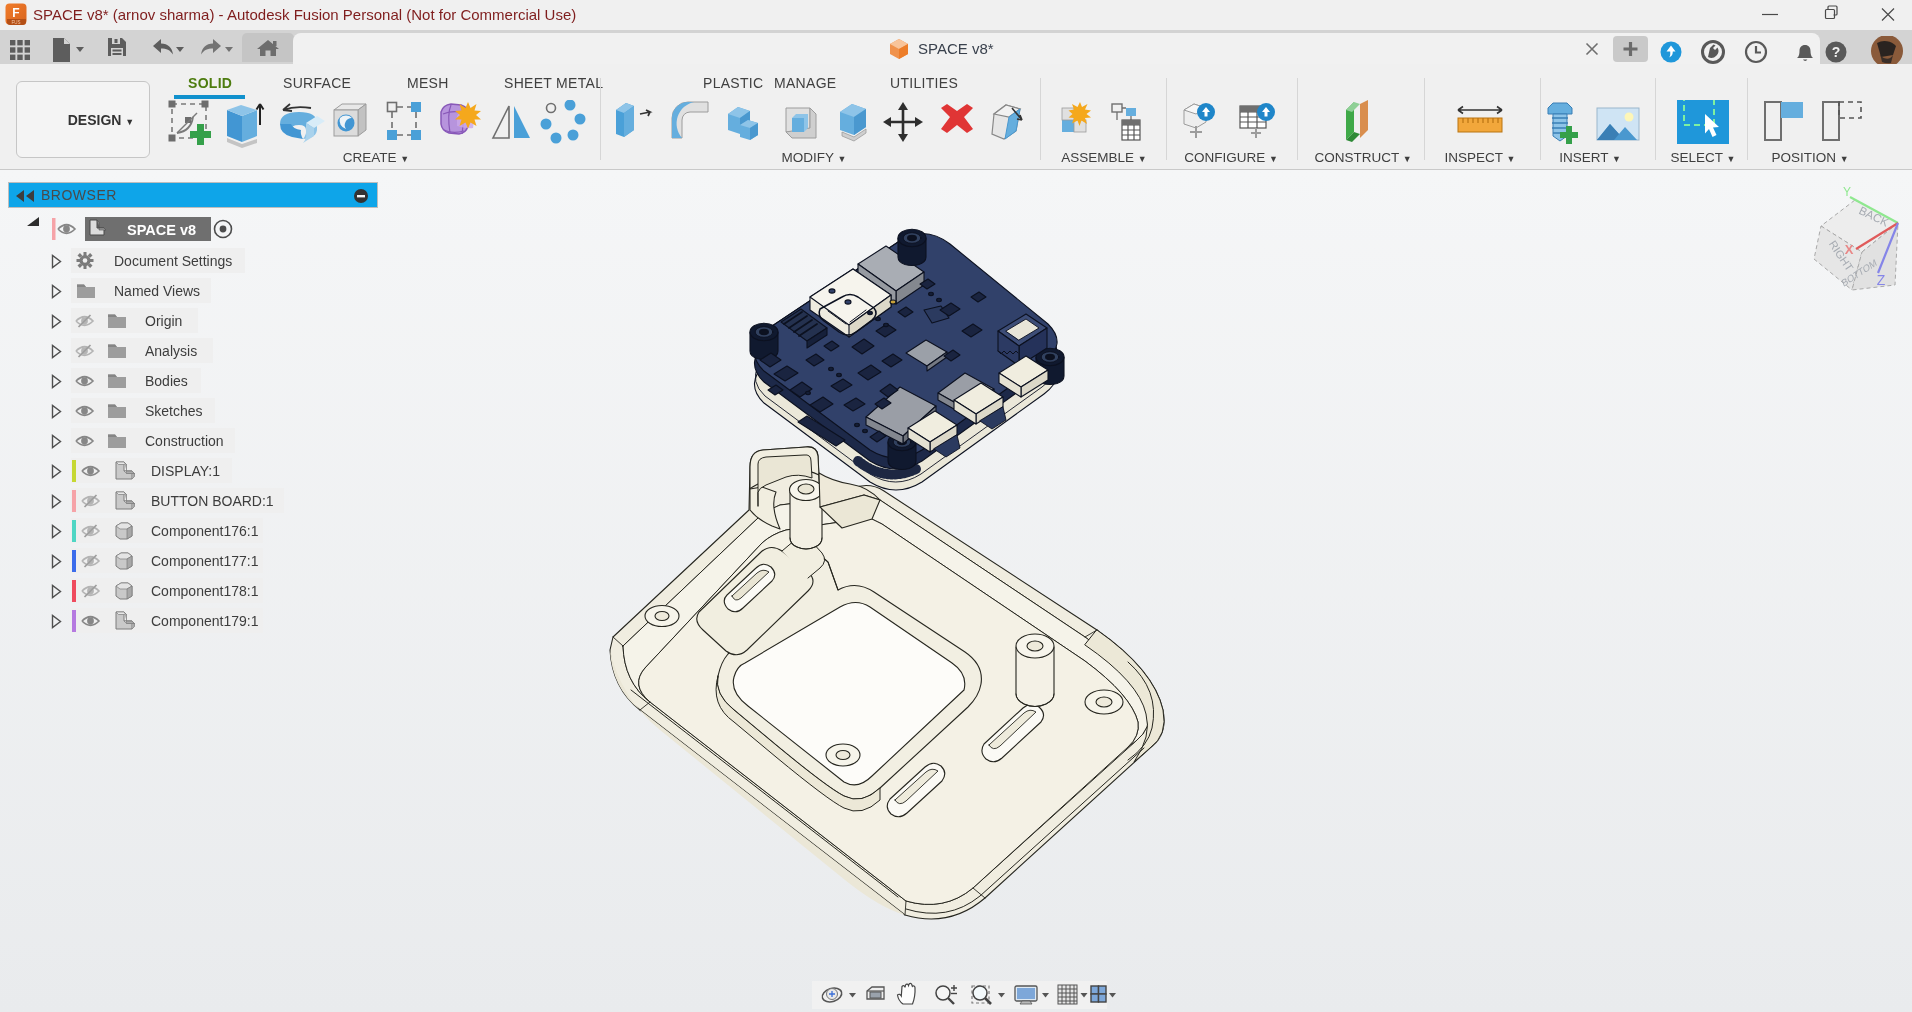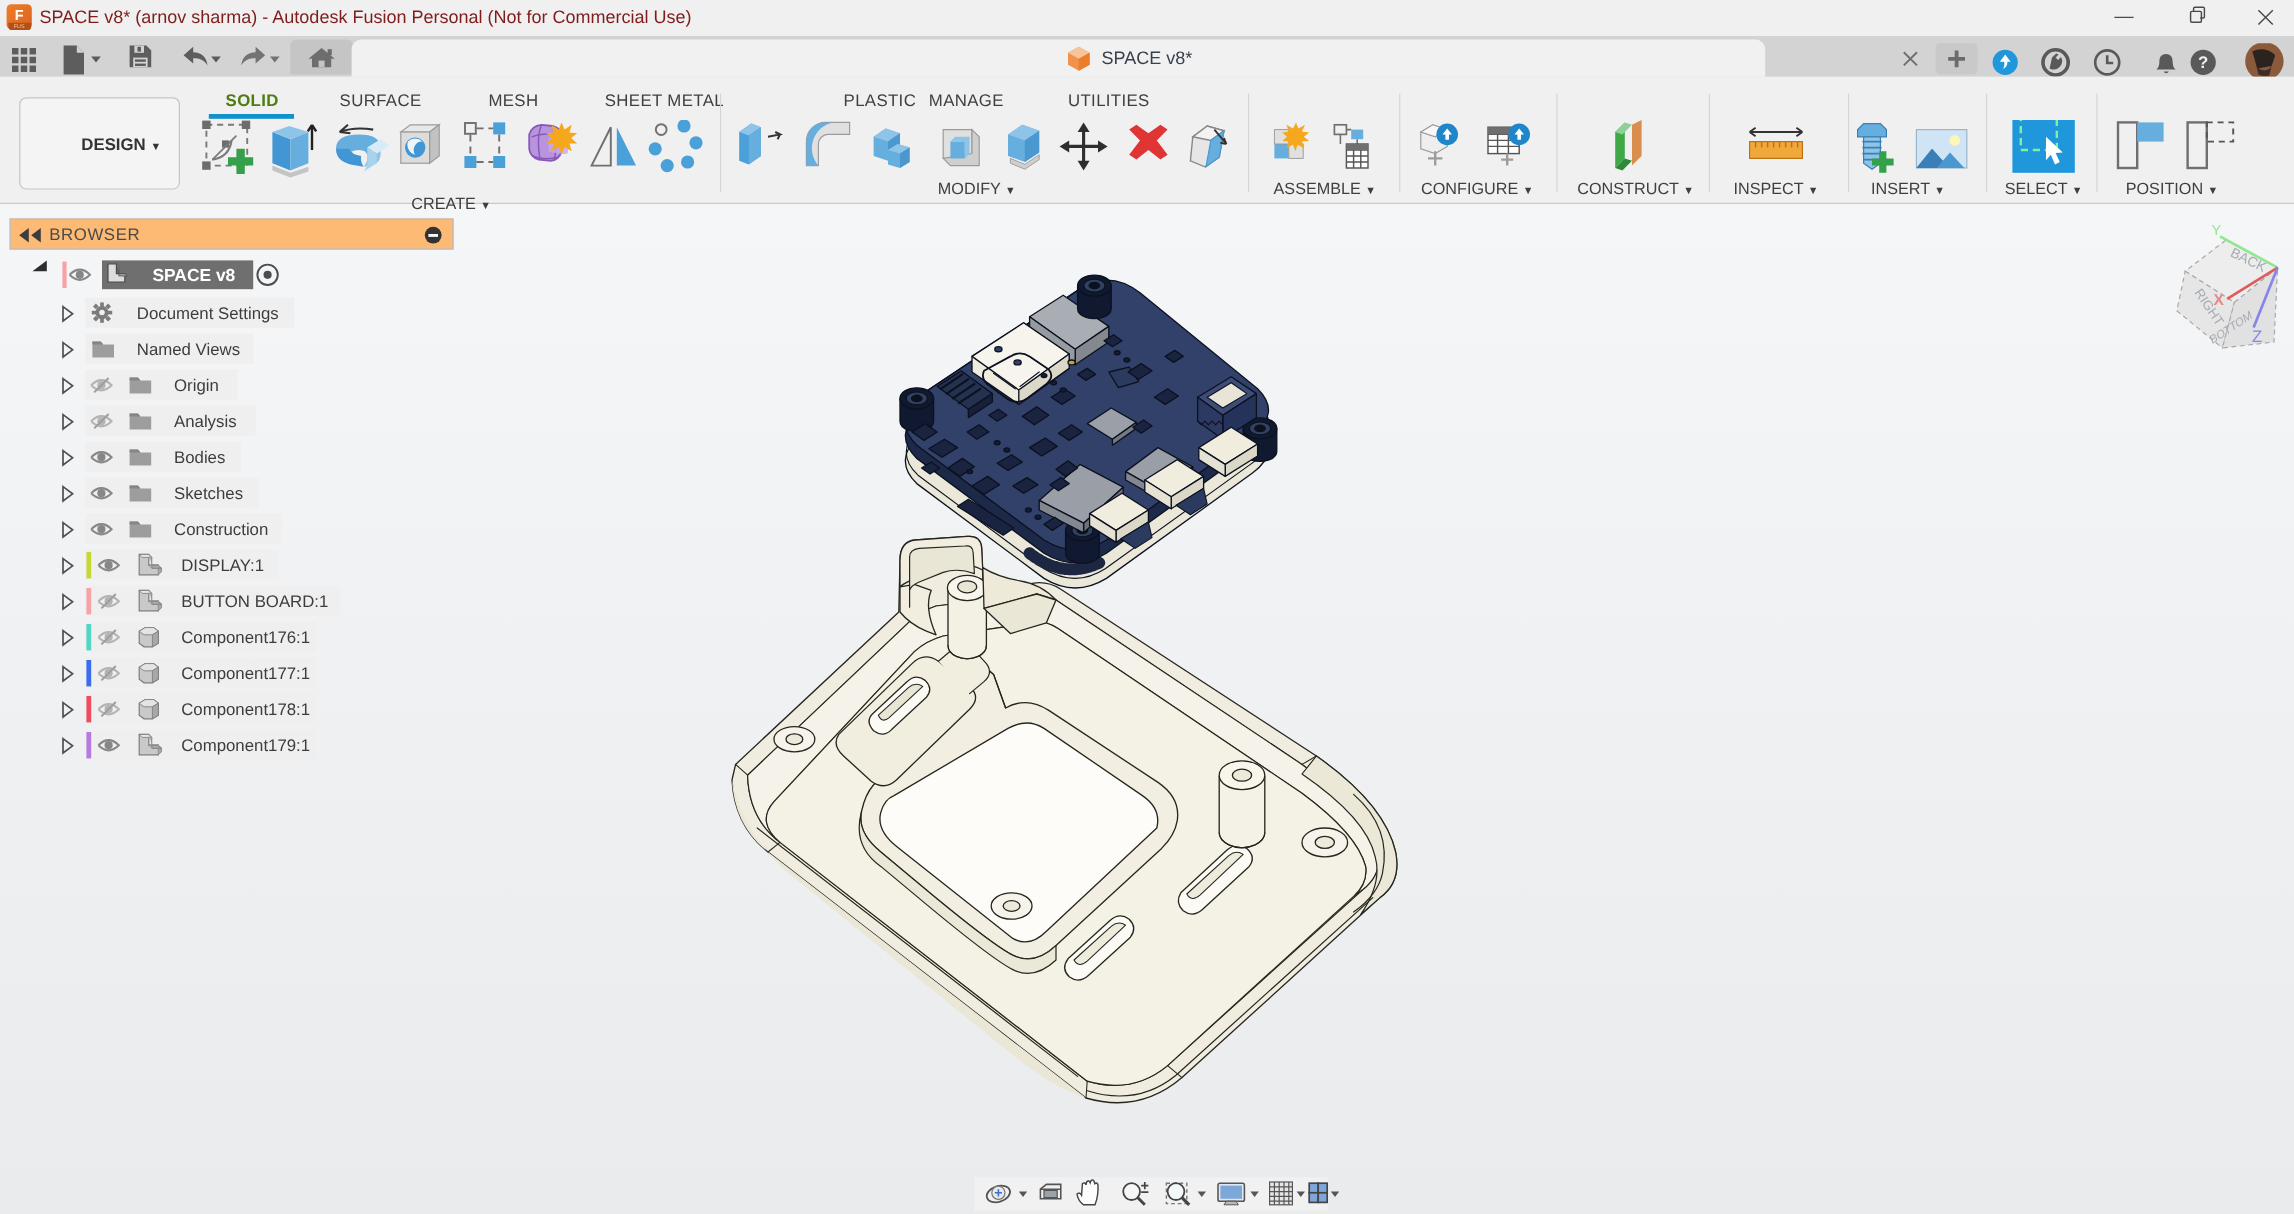--- a/index.html
+++ b/index.html
@@ -6,38 +6,38 @@
 html,body { width:1912px; height:1012px; overflow:hidden; font-family:"Liberation Sans", sans-serif; }
 #app { position:relative; width:1912px; height:1012px; background:#f0f1f2; }
 .abs { position:absolute; }
 
 
 #titlebar { left:0; top:0; width:1912px; height:30px; background:#f0f0f0; }
 #title-text { left:33px; top:6px; font-size:15px; color:#7f1d1d; }
 
 
 #qat { left:0; top:30px; width:1912px; height:34px; background:#d3d3d3; }
-#doc-tab { left:293px; top:33px; width:1178px; height:31px; background:#f1f1f1; border-radius:8px 8px 0 0; }
+#doc-tab { left:293px; top:33px; width:1527px; height:31px; background:#f1f1f1; border-radius:8px 8px 0 0; }
 #home-btn { left:242px; top:33px; width:52px; height:29px; background:#c5c5c5; border-radius:5px 5px 0 0; }
 #plus-btn { left:1613px; top:36px; width:35px; height:26px; background:#c9c9c9; border-radius:4px; }
 
 
 #ribbon { left:0; top:64px; width:1912px; height:106px; background:#f0f0f0; border-bottom:1px solid #c9c9c9; }
 .rtab { position:absolute; top:11px; font-size:14px; color:#404040; letter-spacing:0.3px; }
 #solid-underline { position:absolute; left:174px; top:31px; width:71px; height:4px; background:#1191cd; }
 #design-btn { position:absolute; left:16px; top:17px; width:134px; height:77px; background:#f4f4f4; border:1px solid #c6c6c6; border-radius:6px; color:#333; font-size:14px; font-weight:bold; text-align:center; line-height:77px;padding-left:36px; }
 .gsep { position:absolute; top:14px; height:82px; width:1px; background:#d6d6d6; }
 .glabel { position:absolute; top:86px; font-size:13.5px; color:#3f3f3f; transform:translateX(-50%); white-space:nowrap; }
 .glabel .dar { font-size:9px; color:#3f3f3f; }
 
 
 #canvas { left:0; top:170px; width:1912px; height:842px; background:linear-gradient(#f5f6f7, #e9ebed); }
 
 
-#browser-head { left:8px; top:182px; width:370px; height:26px; background:#fdba74; border:1px solid #bdbdbd; }
+#browser-head { left:8px; top:182px; width:370px; height:26px; background:#0ea5e9; border:1px solid #bdbdbd; }
 #navbar { left:812px; top:981px; width:295px; height:28px; background:#f1f1f1; }
 </style>
 </head>
 <body>
 <div id="app">
   <div id="canvas" class="abs"></div>
   <div id="titlebar" class="abs">
     <svg class="abs" style="left:5px;top:3px" width="23" height="23" viewBox="0 0 23 23">
       <defs>
           <linearGradient id="fgrad" x1="0" y1="0" x2="1" y2="1">
@@ -152,21 +152,21 @@
     <div id="solid-underline"></div>
     <div id="design-btn">DESIGN <span style="font-size:9px;">▼</span></div>
     <div class="gsep" style="left:600px;"></div>
     <div class="gsep" style="left:1040px;"></div>
     <div class="gsep" style="left:1166px;"></div>
     <div class="gsep" style="left:1297px;"></div>
     <div class="gsep" style="left:1424px;"></div>
     <div class="gsep" style="left:1540px;"></div>
     <div class="gsep" style="left:1655px;"></div>
     <div class="gsep" style="left:1747px;"></div>
-    <div class="glabel" style="left:376px;margin-top:12px;">CREATE <span class="dar">▼</span></div>
+    <div class="glabel" style="left:376px;">CREATE <span class="dar">▼</span></div>
     <div class="glabel" style="left:814px;">MODIFY <span class="dar">▼</span></div>
     <div class="glabel" style="left:1104px;">ASSEMBLE <span class="dar">▼</span></div>
     <div class="glabel" style="left:1231px;">CONFIGURE <span class="dar">▼</span></div>
     <div class="glabel" style="left:1363px;">CONSTRUCT <span class="dar">▼</span></div>
     <div class="glabel" style="left:1480px;">INSPECT <span class="dar">▼</span></div>
     <div class="glabel" style="left:1590px;">INSERT <span class="dar">▼</span></div>
     <div class="glabel" style="left:1703px;">SELECT <span class="dar">▼</span></div>
     <div class="glabel" style="left:1810px;">POSITION <span class="dar">▼</span></div>
     <svg class="abs" style="left:0;top:36px;" width="1912" height="50" viewBox="0 0 1912 50">
 

